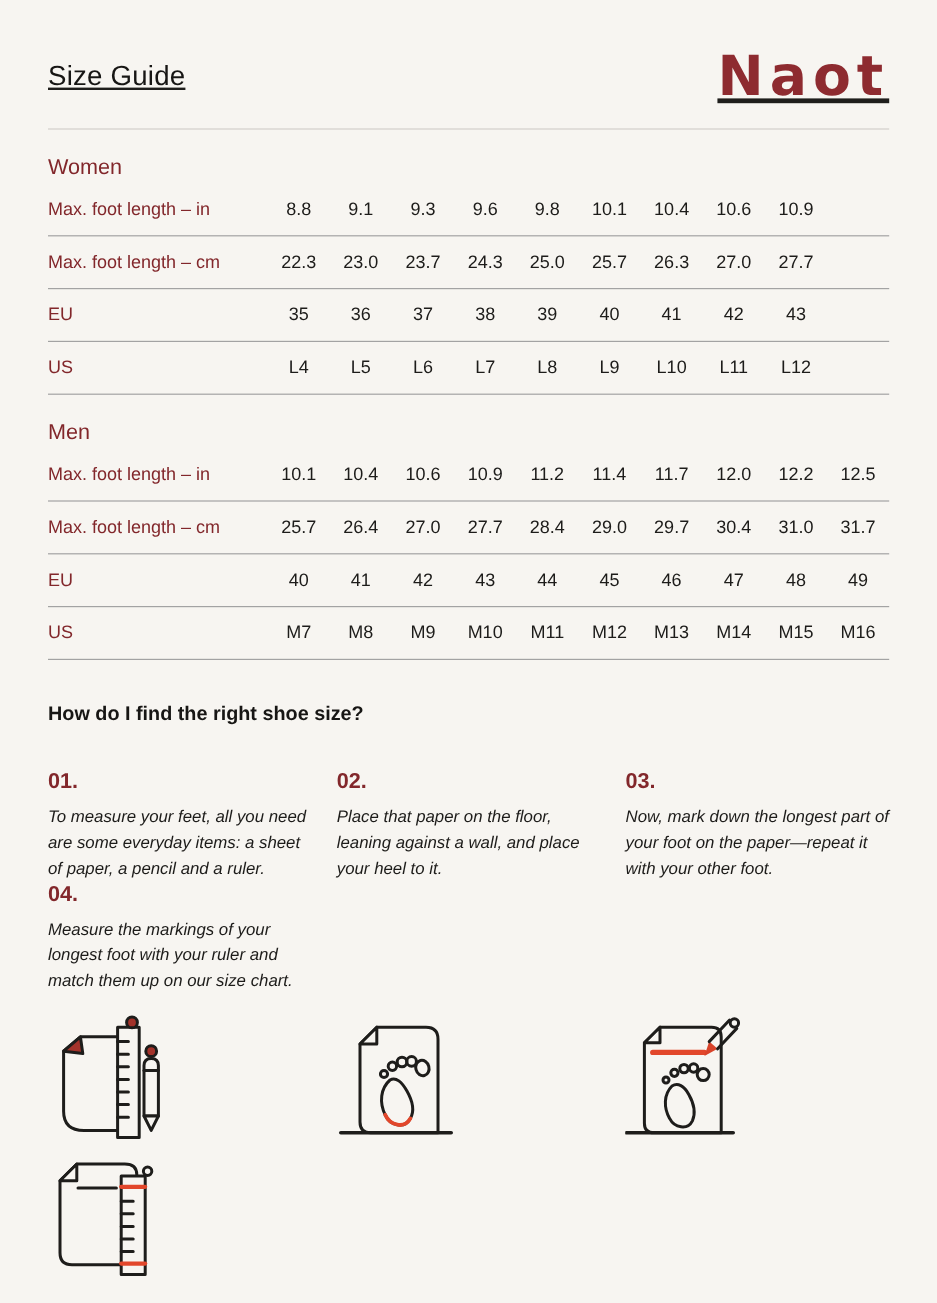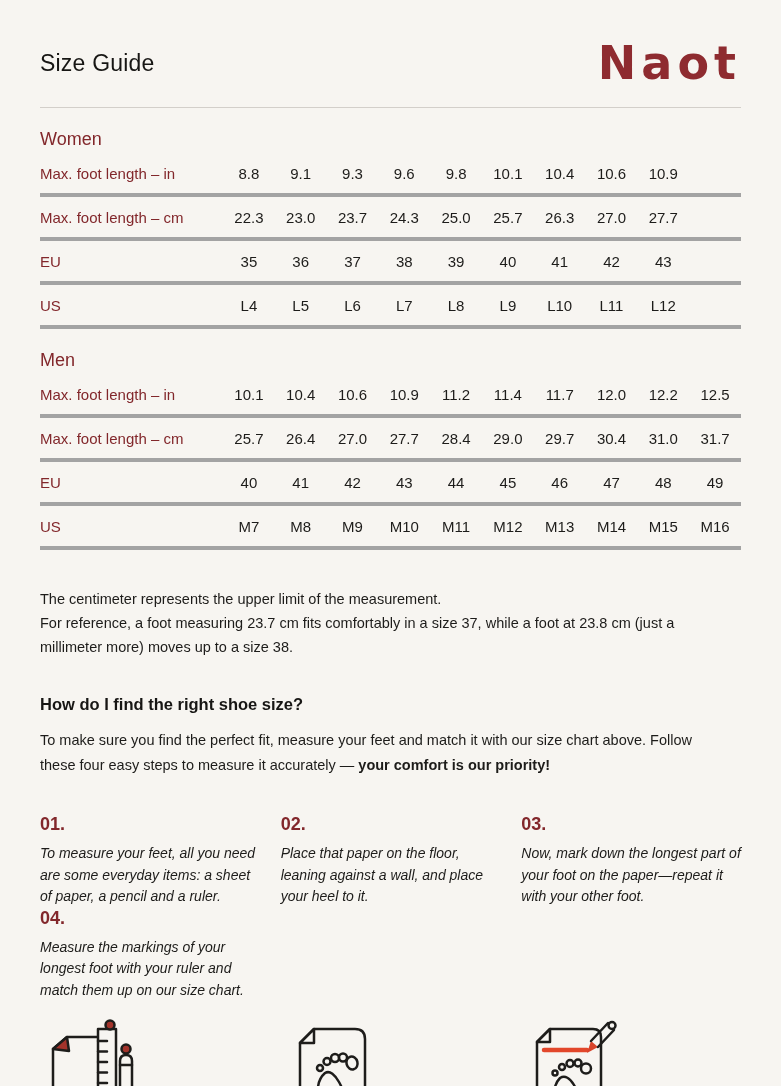--- a/index.html
+++ b/index.html
@@ -5,37 +5,37 @@
   * { margin:0; padding:0; box-sizing:border-box; }
   html,body { width:781px; height:1086px; }
   body {
     background:#F7F5F1;
     font-family:"Liberation Sans", sans-serif;
     color:#1F1E1C;
     overflow:hidden;
   }
   .page { padding:34px 40px 0 40px; }
 
-  header { display:flex; justify-content:space-between; align-items:center; height:58px; }
+  header { display:flex; justify-content:space-between; align-items:center; height:58px;text-decoration:underline; }
   .title { font-size:23px; font-weight:500; color:#171614; letter-spacing:.2px; }
   .logo {
     font-family:"DejaVu Sans", sans-serif;
     font-size:46px; font-weight:700; color:#8E2B30;
     letter-spacing:5px; line-height:1;
   }
   .rule { border:none; border-top:1px solid #D3CFCA; margin-top:15px; }
 
   .section-h { color:#82272B; font-size:18px; font-weight:400; margin-top:21px; }
   .stable { margin-top:3px; }
   .trow {
     display:grid;
     grid-template-columns:183px repeat(10,1fr);
     align-items:center;
     height:44px;
-    border-bottom:4px solid #a3a3a3;
+    border-bottom:1px solid #a3a3a3;
   }
   .tlabel { color:#82272B; font-size:15px; font-weight:500; }
   .tcell  { text-align:center; font-size:15px; color:#1D1C1A; }
   .men-gap { }
 
   .notes { margin-top:37px; font-size:14.5px; line-height:24px; max-width:656px; color:#1D1C1A; }
   .howto-h { margin-top:36px; font-size:16.5px; font-weight:700; color:#171614; }
   .intro { margin-top:14px; font-size:14.5px; line-height:25px; max-width:662px; color:#1D1C1A; }
   .intro b { font-weight:700; }
 
@@ -166,29 +166,22 @@
         <div class="tcell">M10</div>
         <div class="tcell">M11</div>
         <div class="tcell">M12</div>
         <div class="tcell">M13</div>
         <div class="tcell">M14</div>
         <div class="tcell">M15</div>
         <div class="tcell">M16</div>
       </div>
     </div>
 
-  <p class="notes">
-    <span>The centimeter represents the upper limit of the measurement.</span><br>
-    <span>For reference, a foot measuring 23.7 cm fits comfortably in a size 37, while a foot at 23.8 cm (just a millimeter more) moves up to a size 38.</span>
-  </p>
 
   <h3 class="howto-h">How do I find the right shoe size?</h3>
-  <p class="intro">
-    <span>To make sure you find the perfect fit, measure your feet and match it with our size chart above. Follow these four easy steps to measure it accurately — </span><b>your comfort is our priority!</b>
-  </p>
 
   <div class="steps">
     <div class="step">
       <div class="step-num">01.</div>
       <div class="step-text">To measure your feet, all you need are some everyday items: a sheet of paper, a pencil and a ruler.</div>
     </div>
     <div class="step">
       <div class="step-num">02.</div>
       <div class="step-text">Place that paper on the floor, leaning against a wall, and place your heel to it.</div>
     </div>

